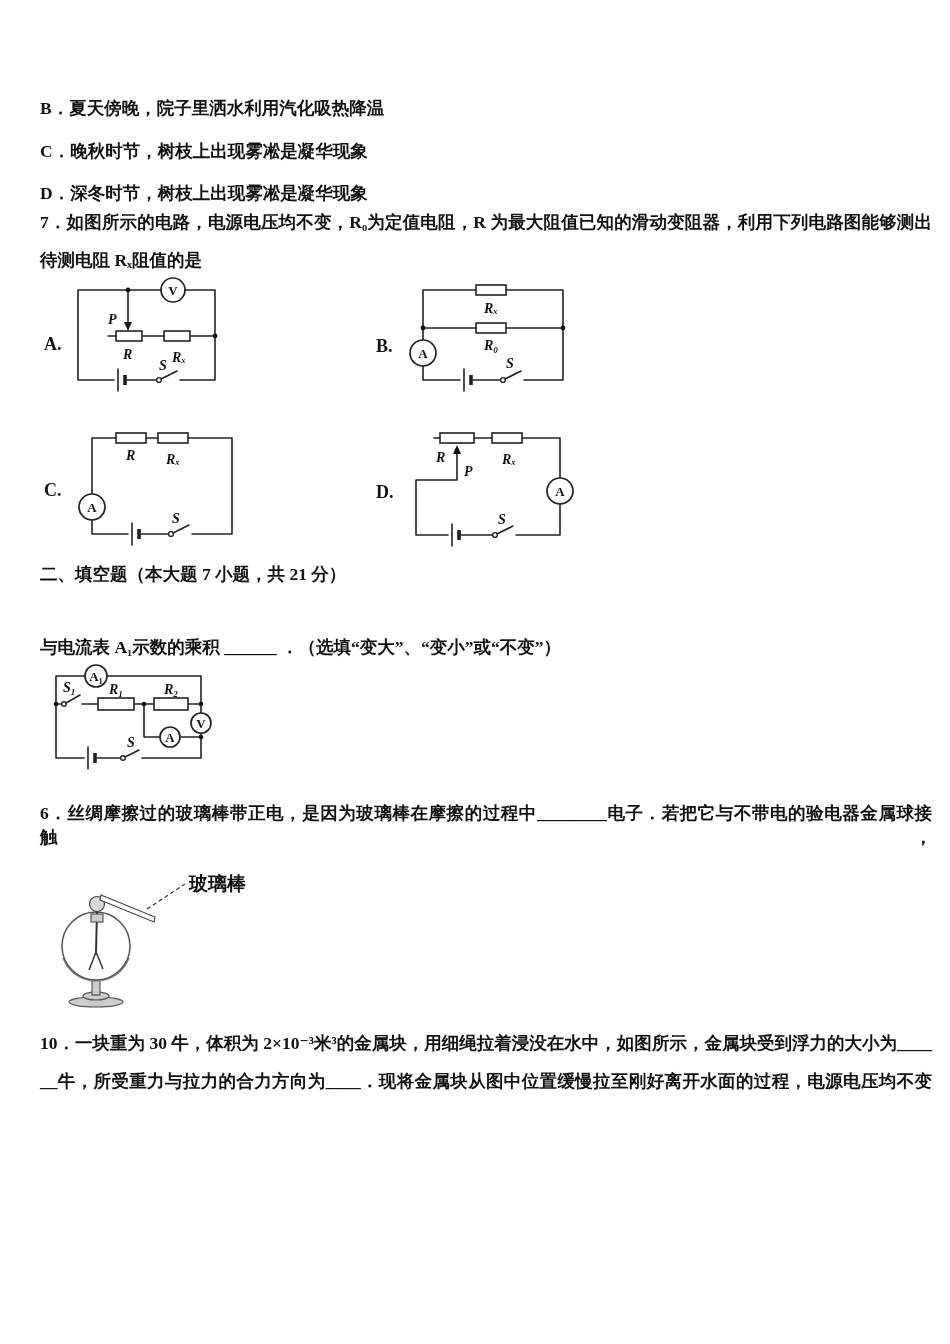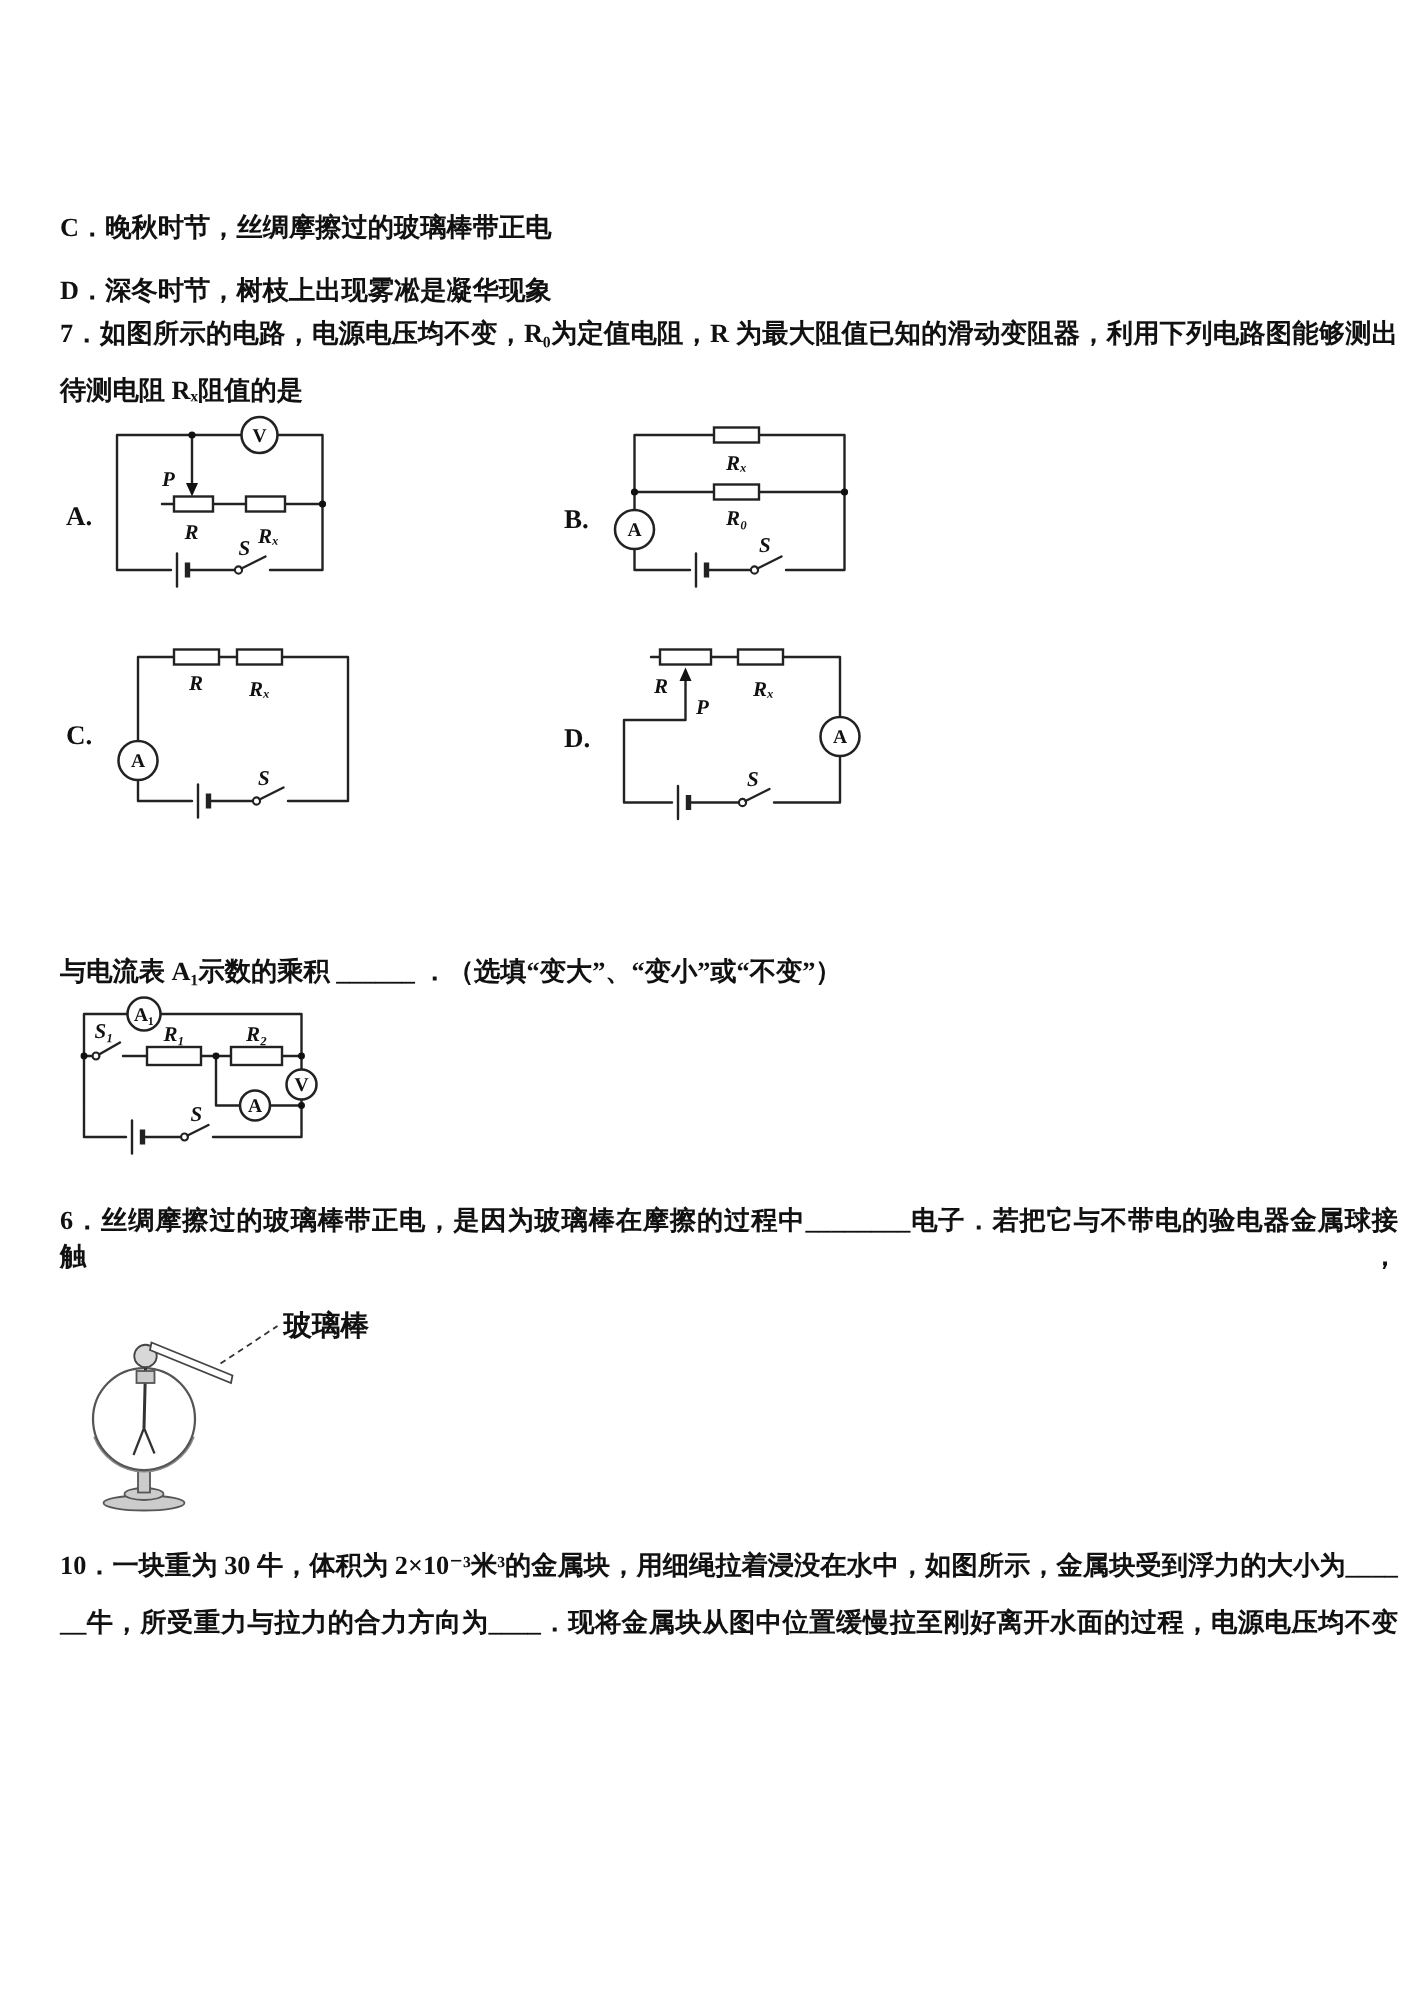--- a/index.html
+++ b/index.html
@@ -29,21 +29,22 @@
        text-anchor:middle;dominant-baseline:central;}
   .cn{font:700 19px "Liberation Serif","DejaVu Serif",serif;fill:#111;}
   .dash{stroke:#333;stroke-width:1.2;stroke-dasharray:4 3;fill:none;}
   .gray{fill:#cccccc;stroke:#555;stroke-width:1.2;}
 </style>
 </head>
 <body>
 
 <div class="page">
 
-  <div class="tline" style="top:139px">C．晚秋时节，丝绸摩擦过的玻璃棒带正电</div>
+  <div class="tline" style="top:96px">B．夏天傍晚，院子里洒水利用汽化吸热降温</div>
+  <div class="tline" style="top:139px">C．晚秋时节，树枝上出现雾凇是凝华现象</div>
   <div class="tline" style="top:181px">D．深冬时节，树枝上出现雾凇是凝华现象</div>
 
   <div class="tline just" style="top:210px">7．如图所示的电路，电源电压均不变，R₀为定值电阻，R 为最大阻值已知的滑动变阻器，利用下列电路图能够测出</div>
   <div class="tline" style="top:248px">待测电阻 Rₓ阻值的是</div>
 
   <div class="figlbl" style="left:44px;top:334px">A.</div>
   <div class="figlbl" style="left:376px;top:336px">B.</div>
   <div class="figlbl" style="left:44px;top:480px">C.</div>
   <div class="figlbl" style="left:376px;top:482px">D.</div>
 
@@ -150,20 +151,21 @@
     <g>
       <circle class="meter" cx="172" cy="73" r="13"></circle>
       <text class="met" x="172" y="73">A</text>
     </g>
     <text class="lbl" x="48" y="44">R</text>
     <text class="lbl" x="76" y="58">P</text>
     <text class="lbl" x="114" y="46">Rₓ</text>
     <text class="lbl" x="110" y="106">S</text>
   </svg>
 
+  <div class="tline" style="top:562px">二、填空题（本大题 7 小题，共 21 分）</div>
 
   <div class="tline" style="top:635px">与电流表 A₁示数的乘积 ______ ．（选填“变大”、“变小”或“不变”）</div>
 
   <svg style="left:46px;top:666px" width="170" height="110" viewBox="0 0 170 110">
     <g>
       <path class="wire" d="M10,10 H39 M61,10 H155 M10,10 V92
                            M10,38 H15 M36,38 H52 M88,38 H108 M142,38 H155
                            M155,10 V47 M155,67 V92
                            M98,38 V71 M98,71 H113 M135,71 H155
                            M10,92 H38 M51,92 H74 M96,92 H155"></path>

